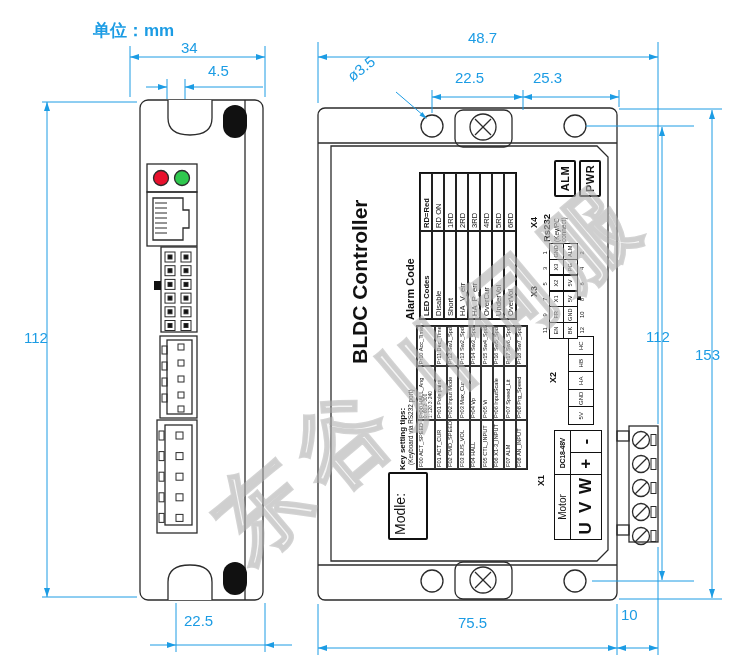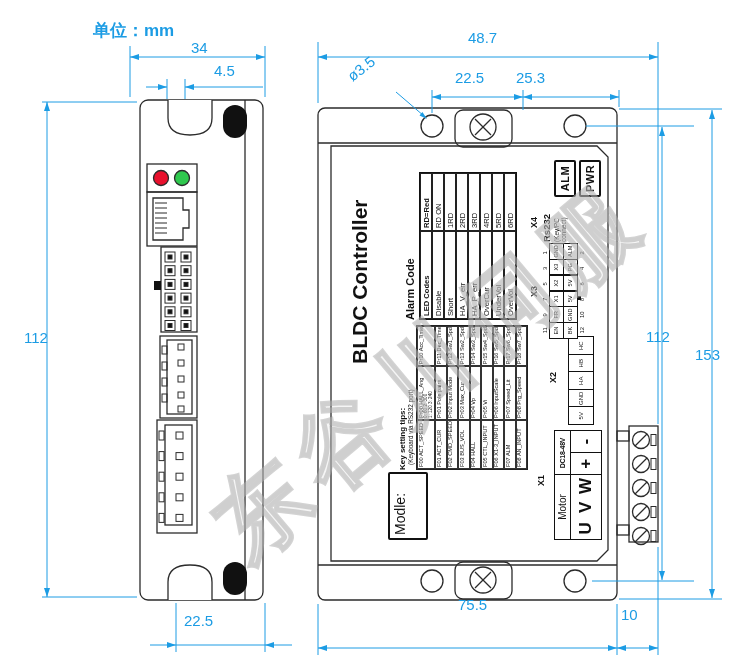--- a/index.html
+++ b/index.html
@@ -512,26 +512,26 @@
   </div>
   <div class="ledcol">
     <div class="ledbox">ALM</div>
     <div class="ledbox">PWR</div>
   </div>
 </div>
 
 <div id="watermark">东谷川伺服</div>
 
 <div class="dim unit" style="left:93px;top:19px">单位：mm</div>
-<div class="dim" style="left:191px;top:39px">34</div>
-<div class="dim" style="left:214px;top:62px">4.5</div>
+<div class="dim" style="left:181px;top:39px">34</div>
+<div class="dim" style="left:208px;top:62px">4.5</div>
 <div class="dim" style="left:24px;top:329px">112</div>
 <div class="dim" style="left:184px;top:612px">22.5</div>
 <div class="dim" style="left:468px;top:29px">48.7</div>
 <div class="dim rot" style="left:346px;top:60px">ø3.5</div>
 <div class="dim" style="left:455px;top:69px">22.5</div>
-<div class="dim" style="left:516px;top:69px">25.3</div>
+<div class="dim" style="left:533px;top:69px">25.3</div>
 <div class="dim" style="left:646px;top:328px">112</div>
 <div class="dim" style="left:695px;top:346px">153</div>
-<div class="dim" style="left:458px;top:596px">75.5</div>
+<div class="dim" style="left:458px;top:614px">75.5</div>
 <div class="dim" style="left:621px;top:606px">10</div>
 
 </div>
 
 </body></html>

